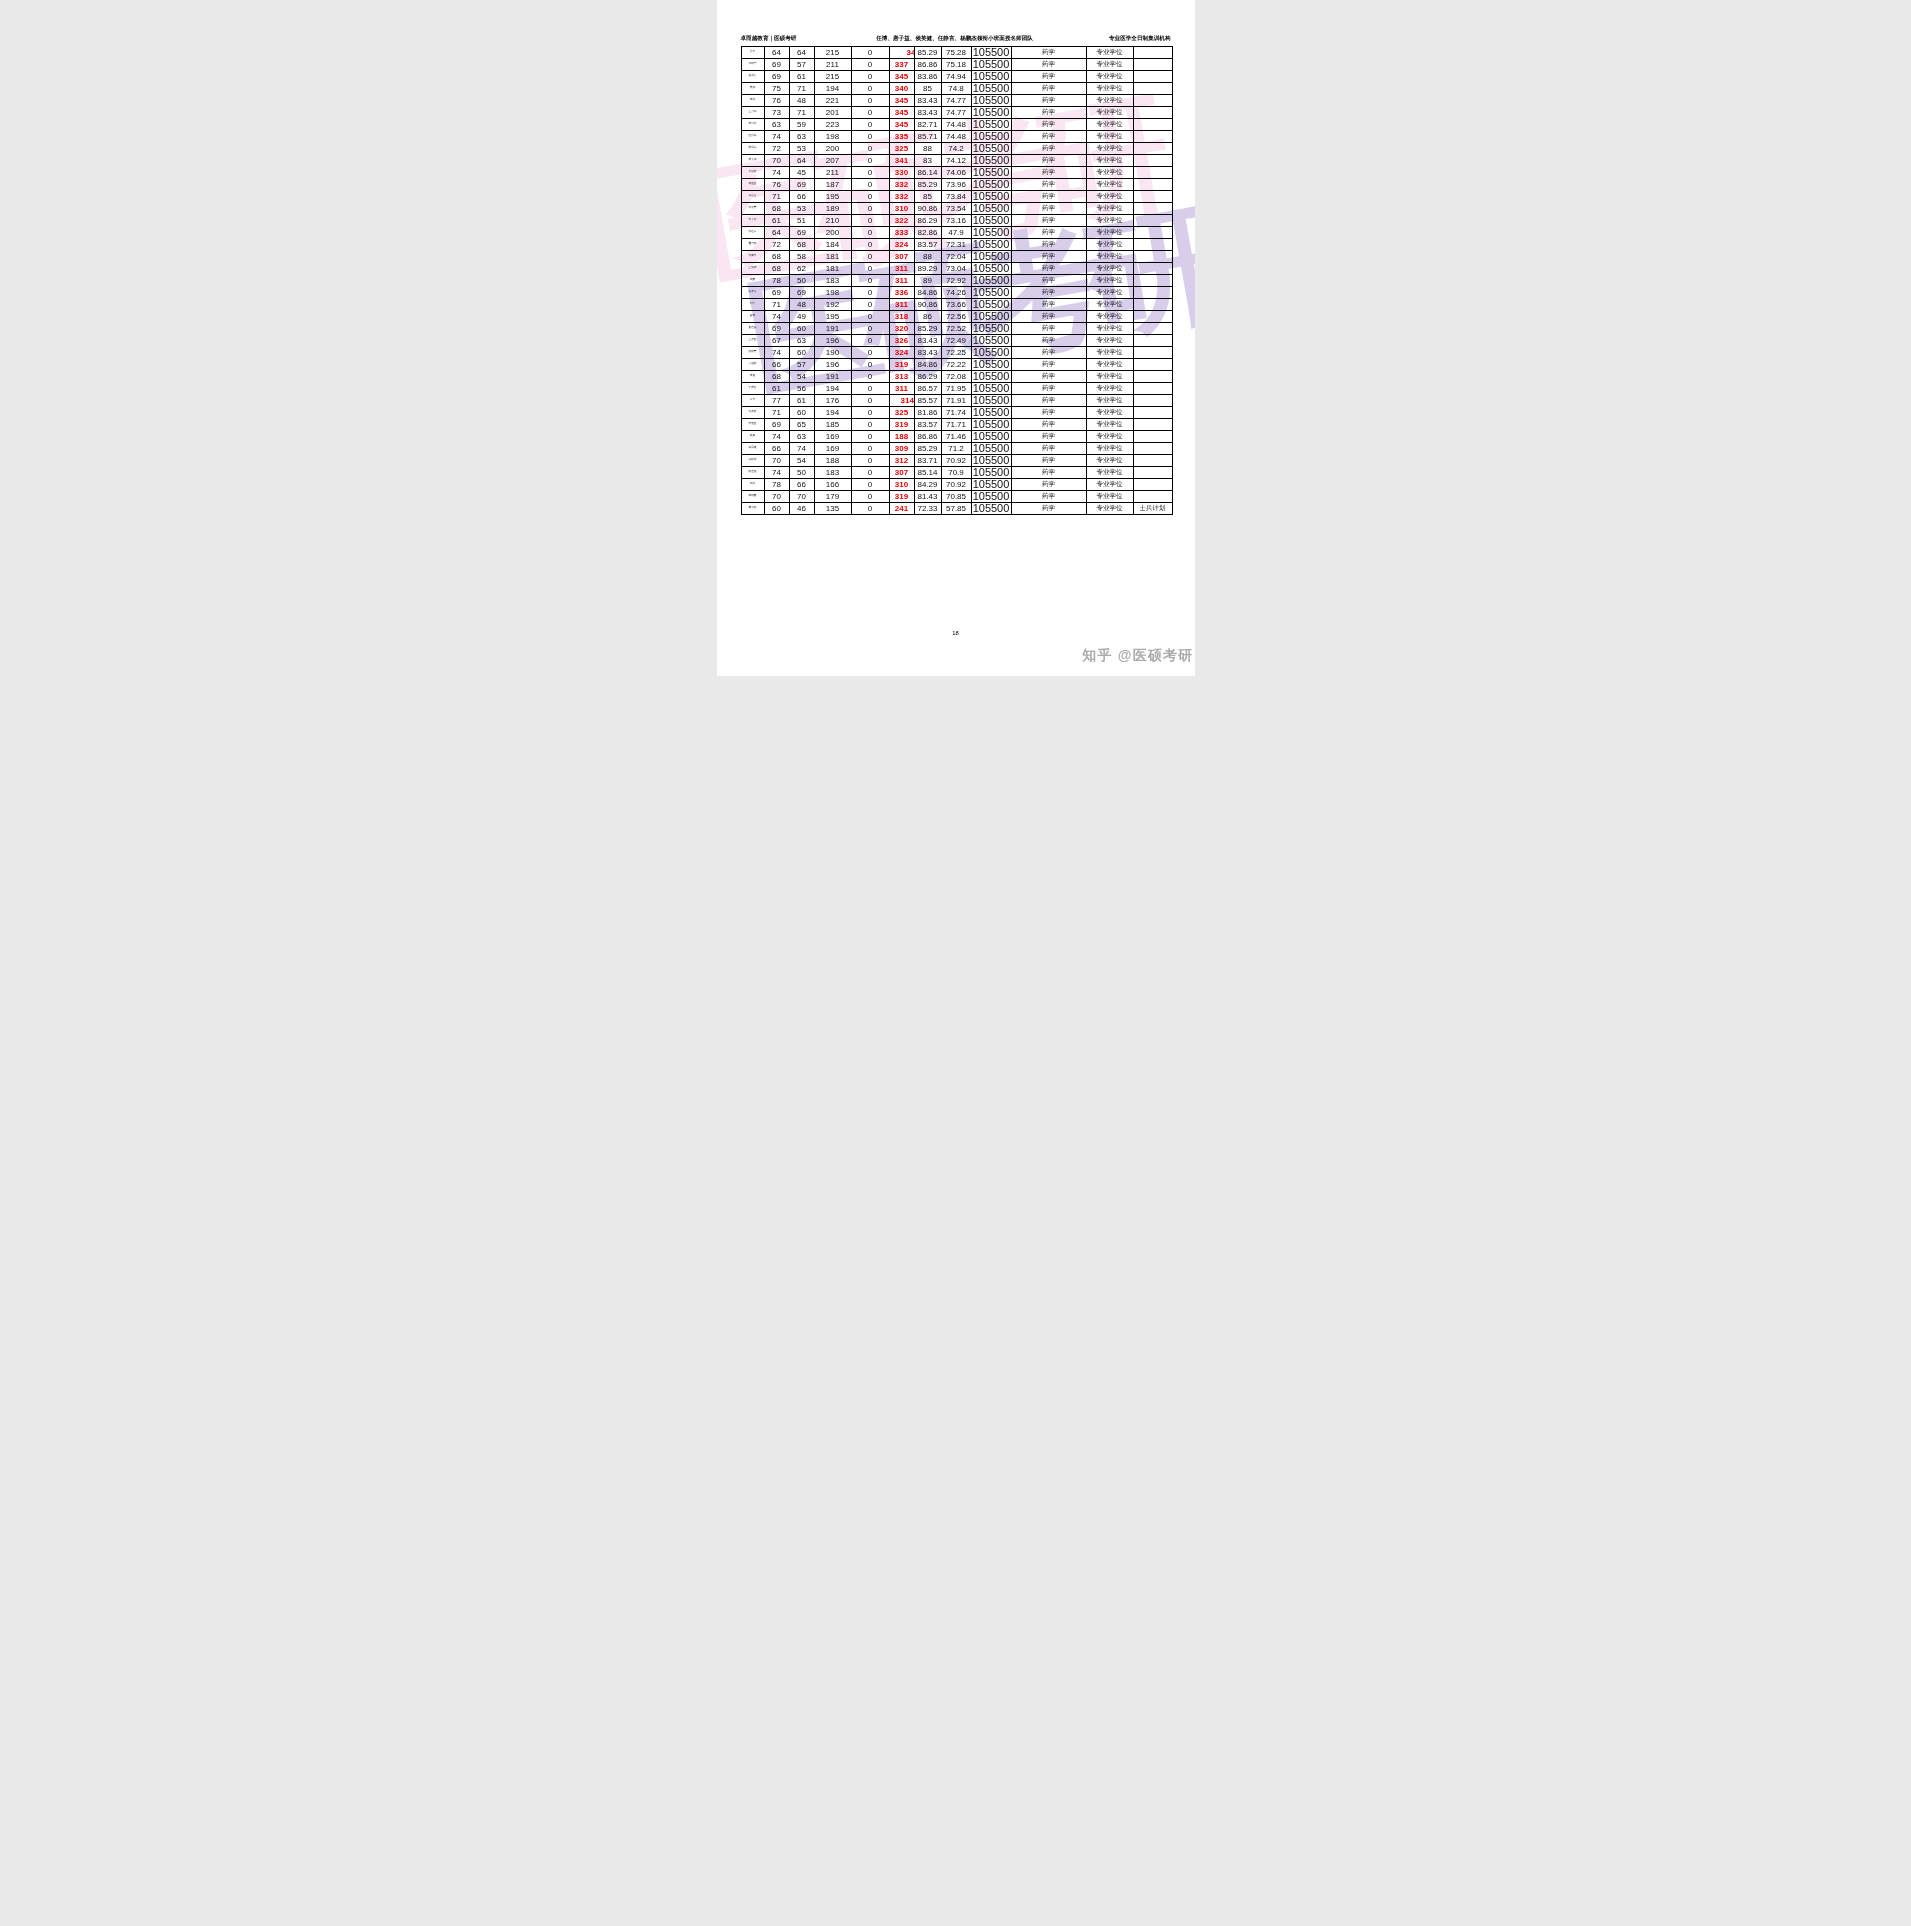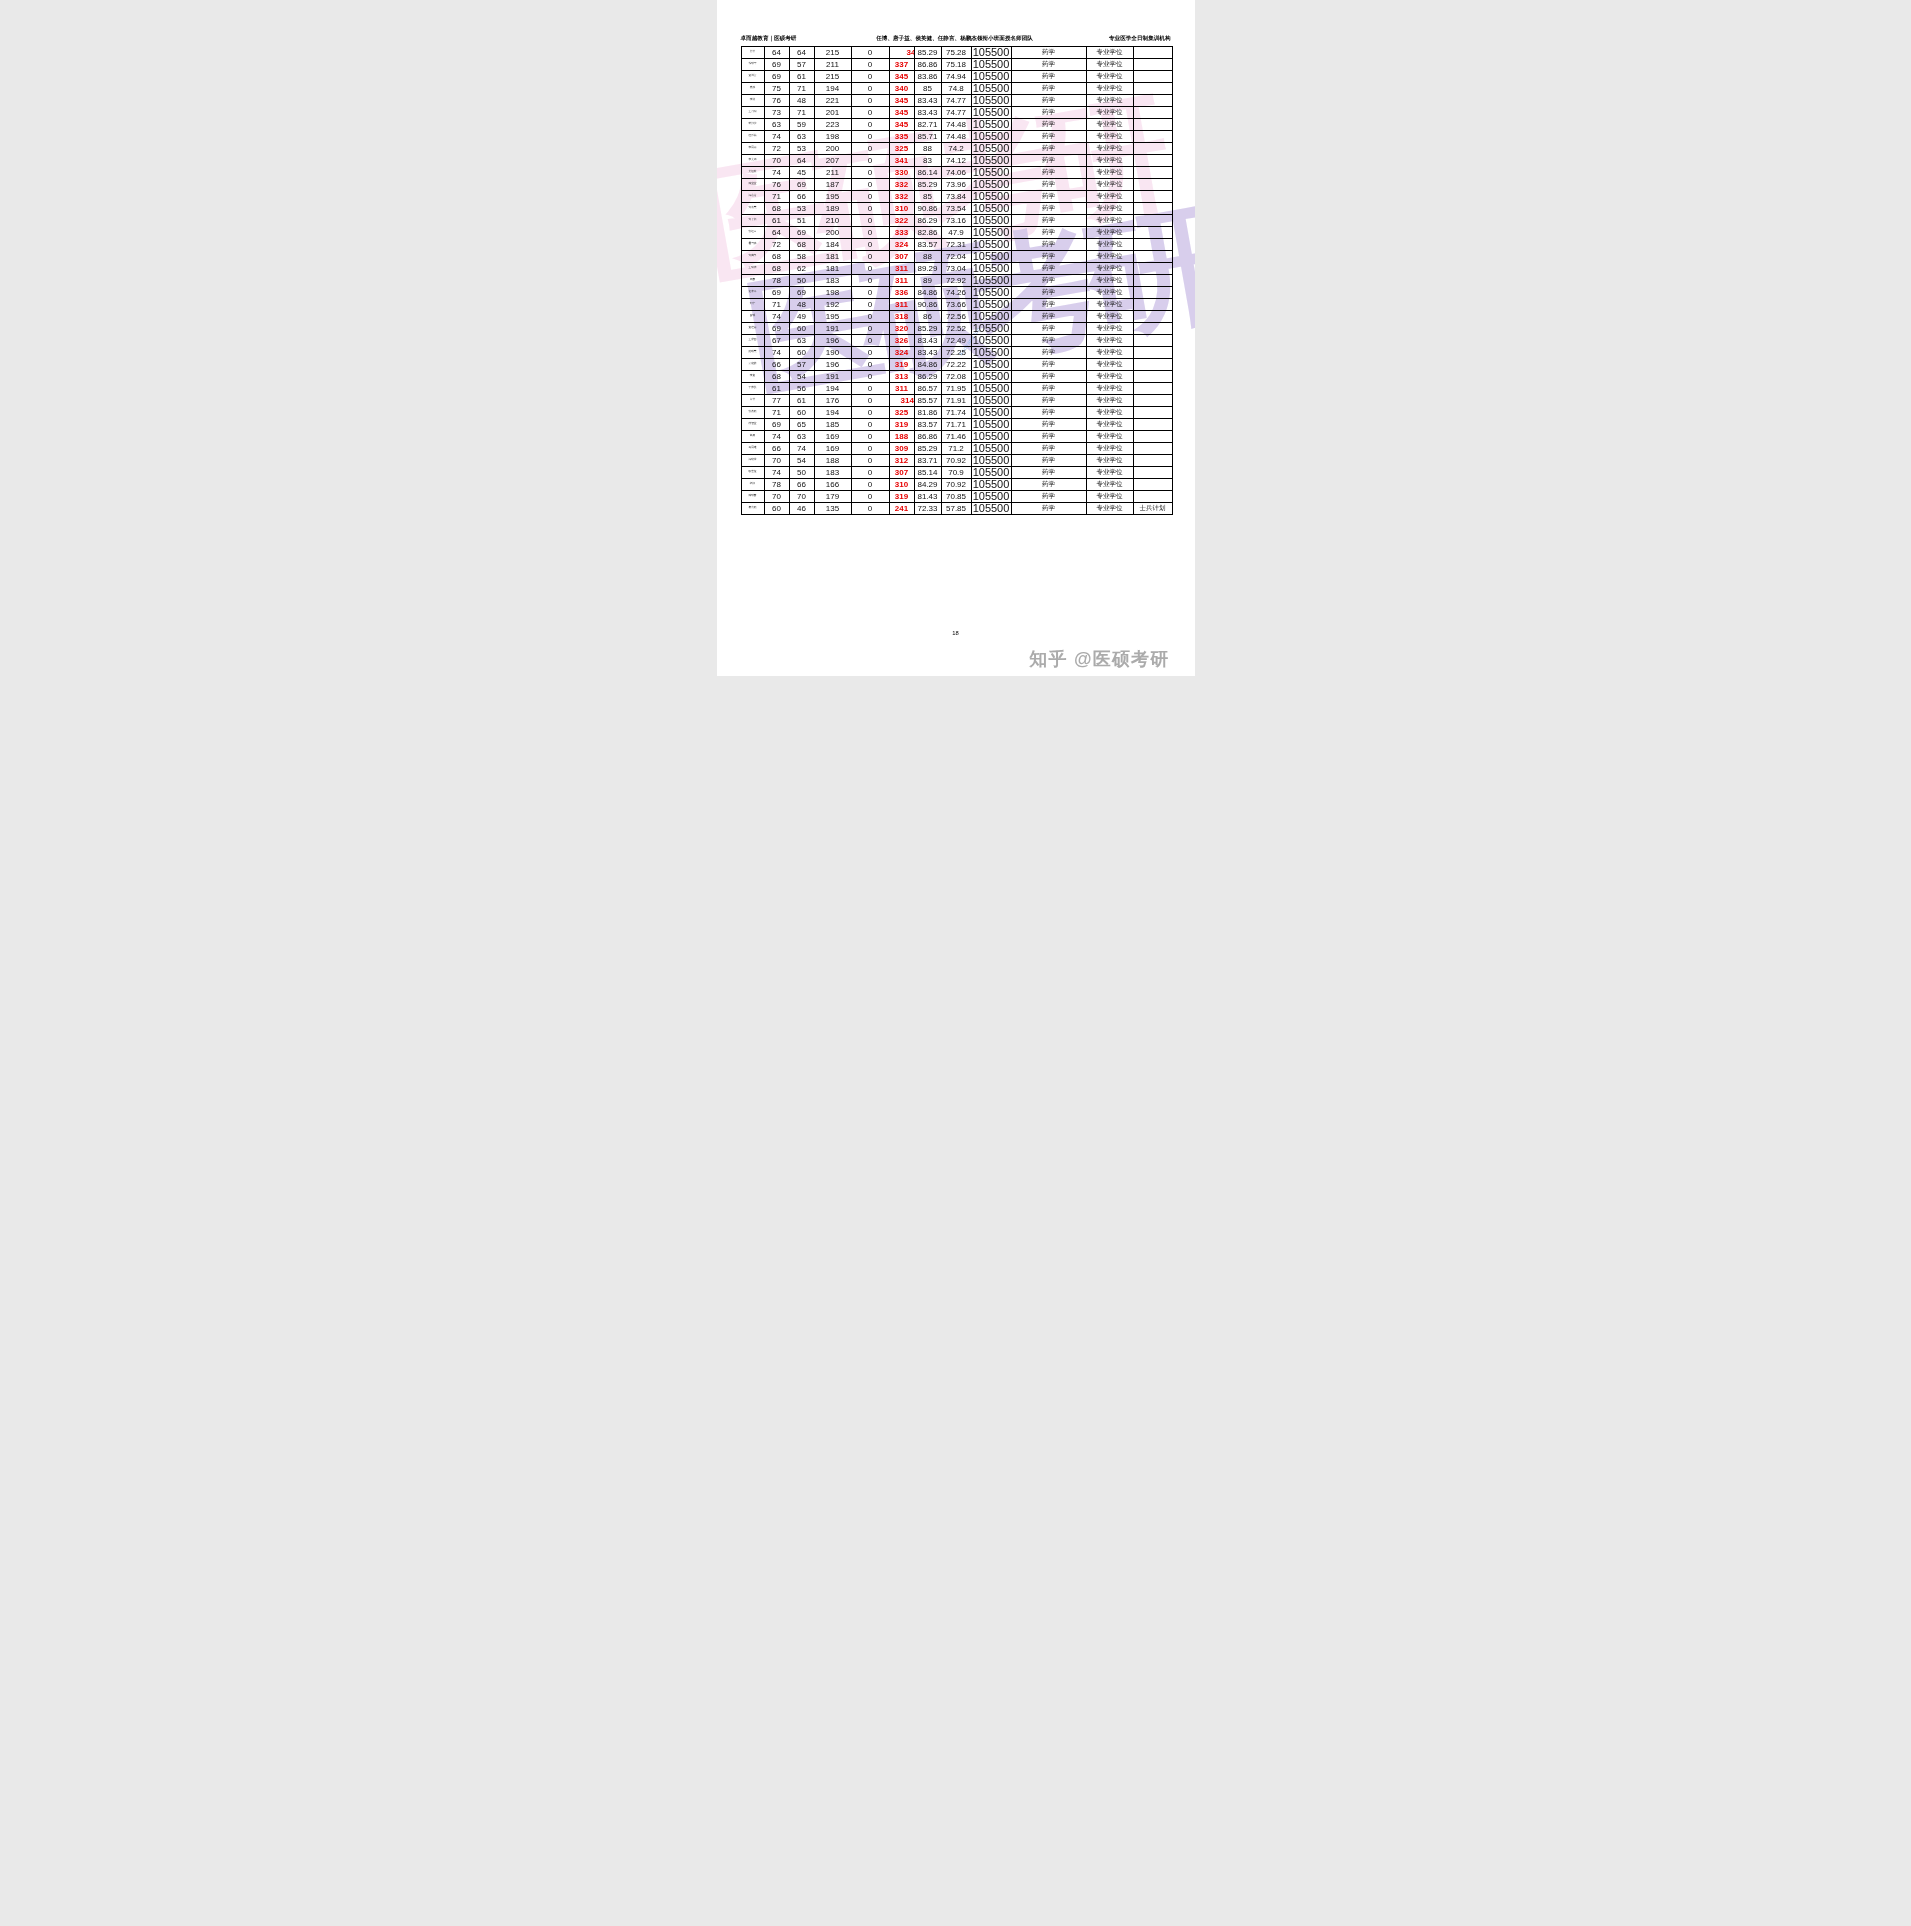--- a/index.html
+++ b/index.html
@@ -25,22 +25,22 @@
     transform:rotate(-10deg);
     opacity:.8;
   }
   .wm-site{
     left:236px;top:338px;
     font-size:5.4px;letter-spacing:0.4px;
     transform:rotate(-55deg);
     opacity:.95;
   }
   .wm-zhihu{
-    right:25px;top:647px;
-    font-size:18px;font-weight:700;letter-spacing:1.2px;
+    right:1px;top:647px;
+    font-size:14px;font-weight:700;letter-spacing:1.2px;
     opacity:.95;
   }
   
   .header{
     position:absolute;z-index:1;
     left:24px;right:24px;top:35px;
     display:flex;justify-content:space-between;align-items:baseline;
     font-size:5.6px;font-weight:600;color:#000;
   }
   .header .h-center{flex:0 1 auto;margin-left:15.4px;margin-right:11.6px;}

